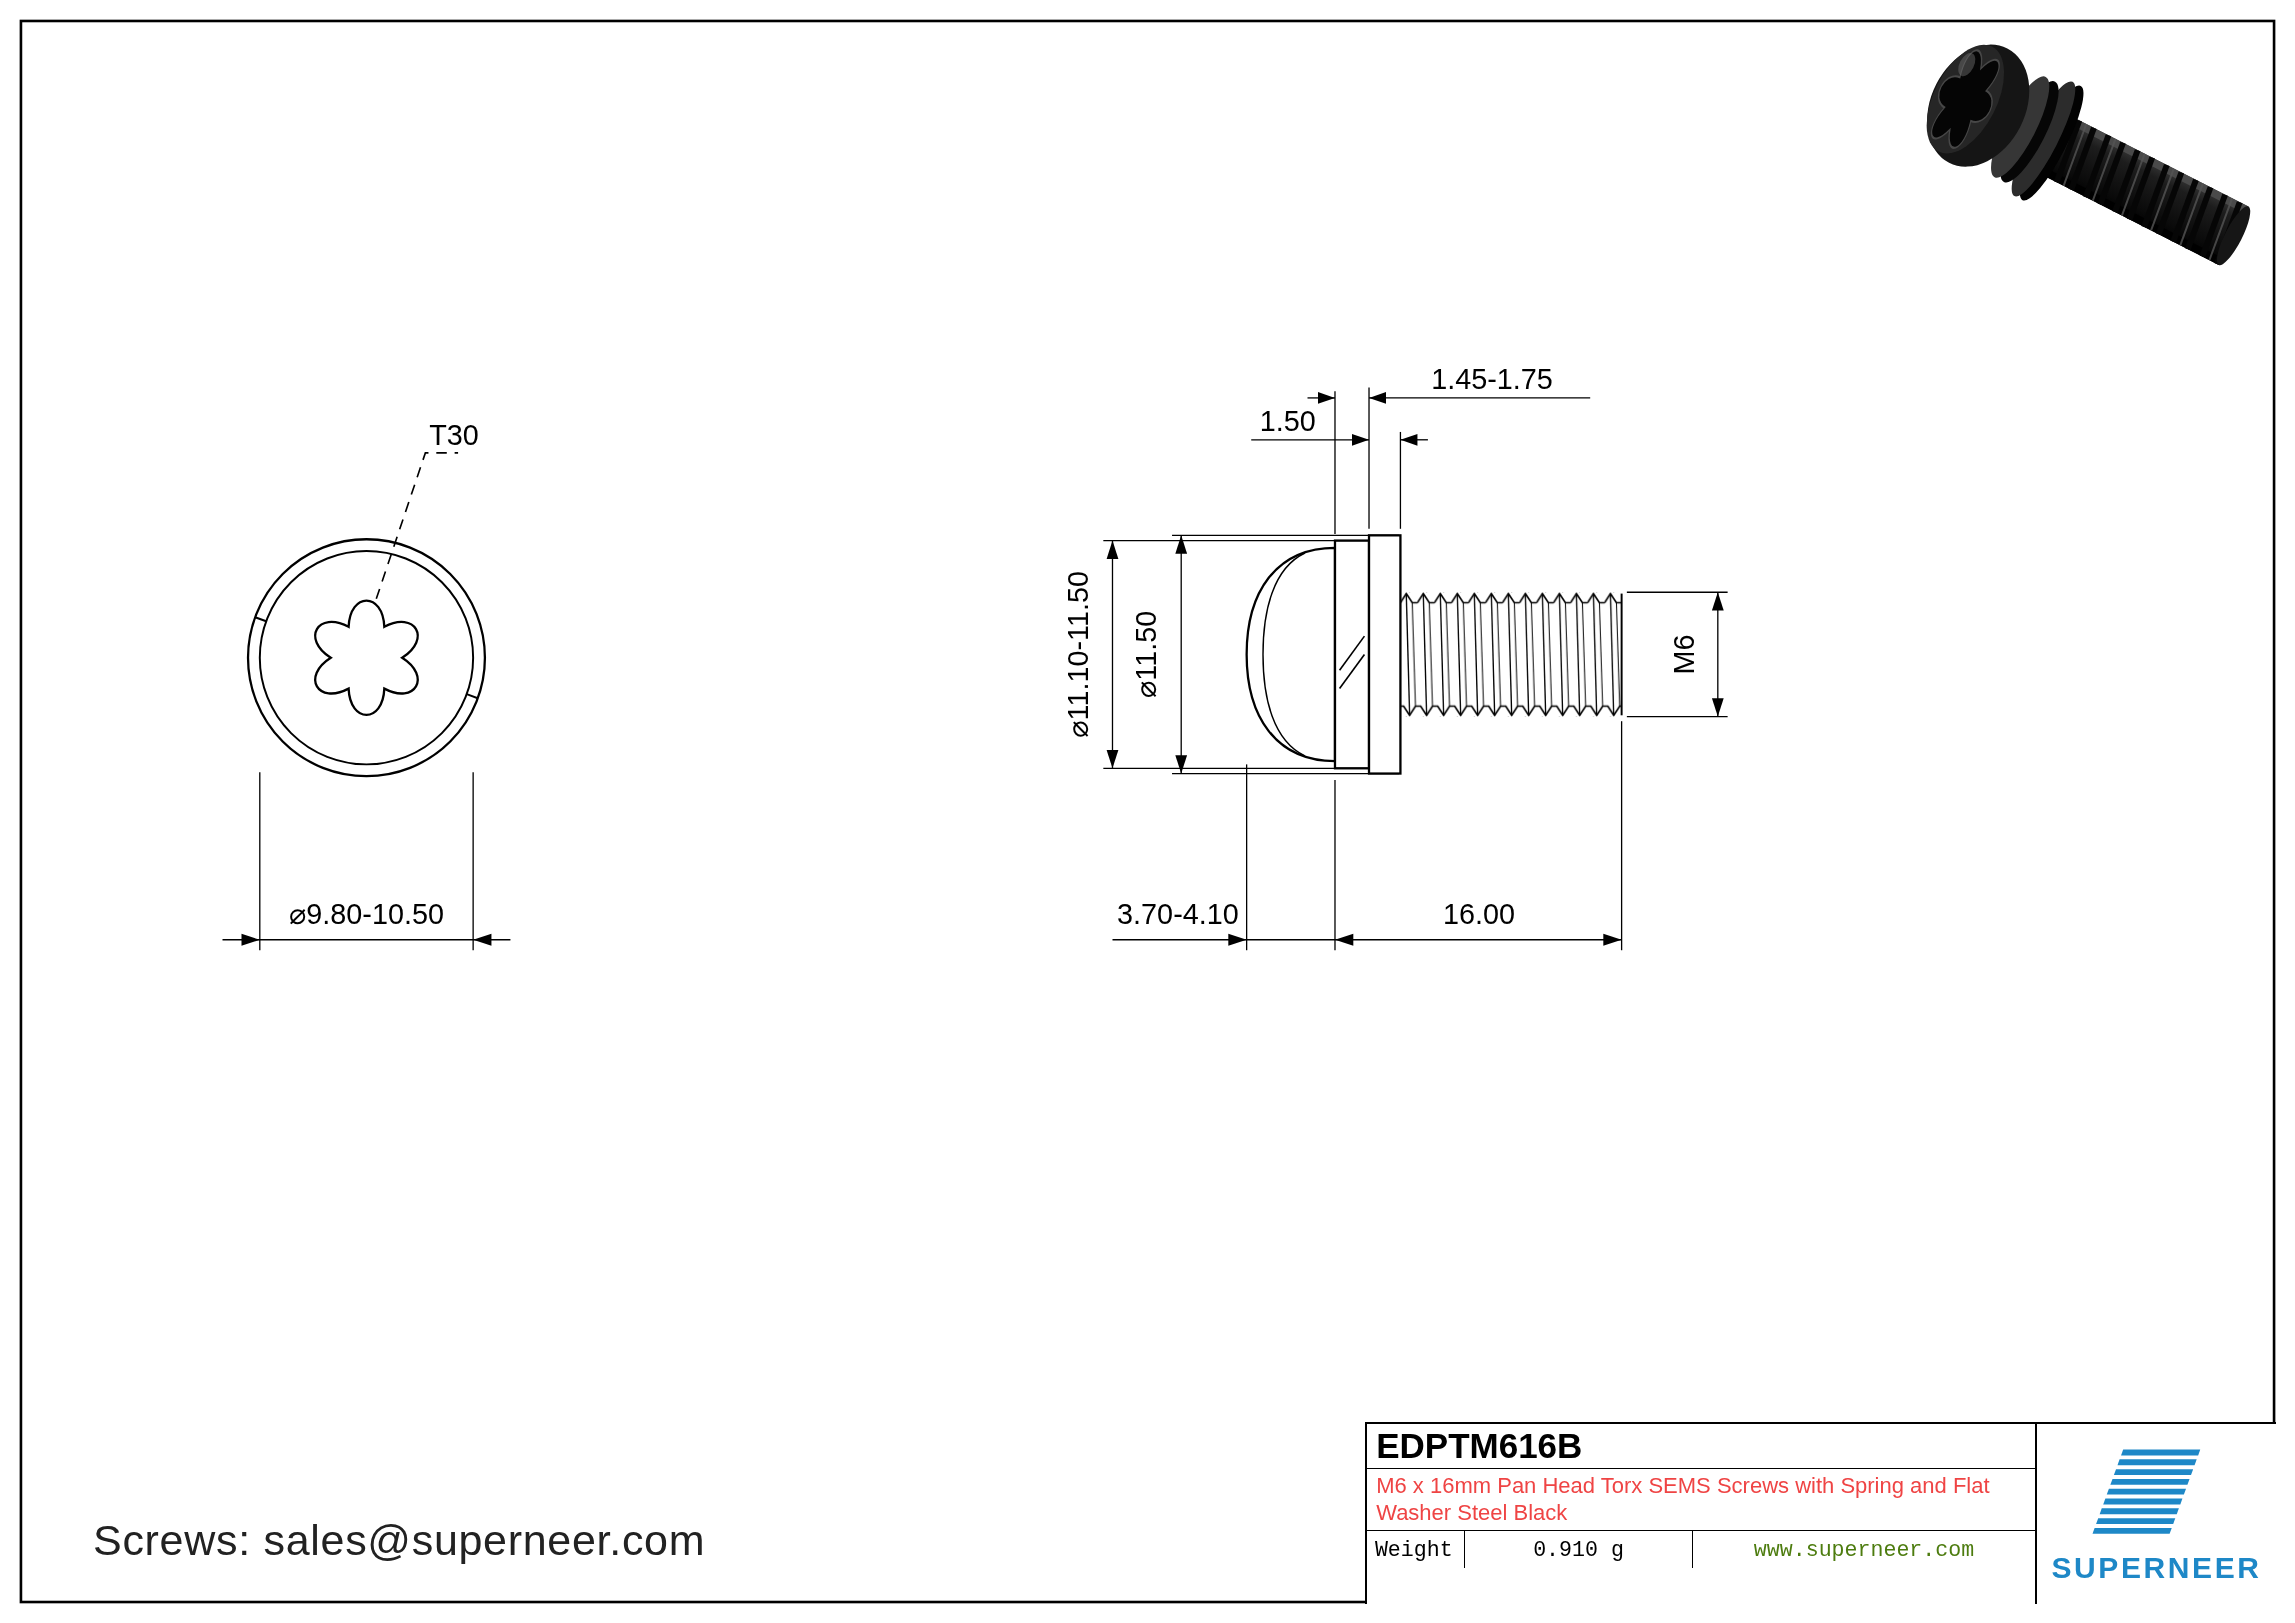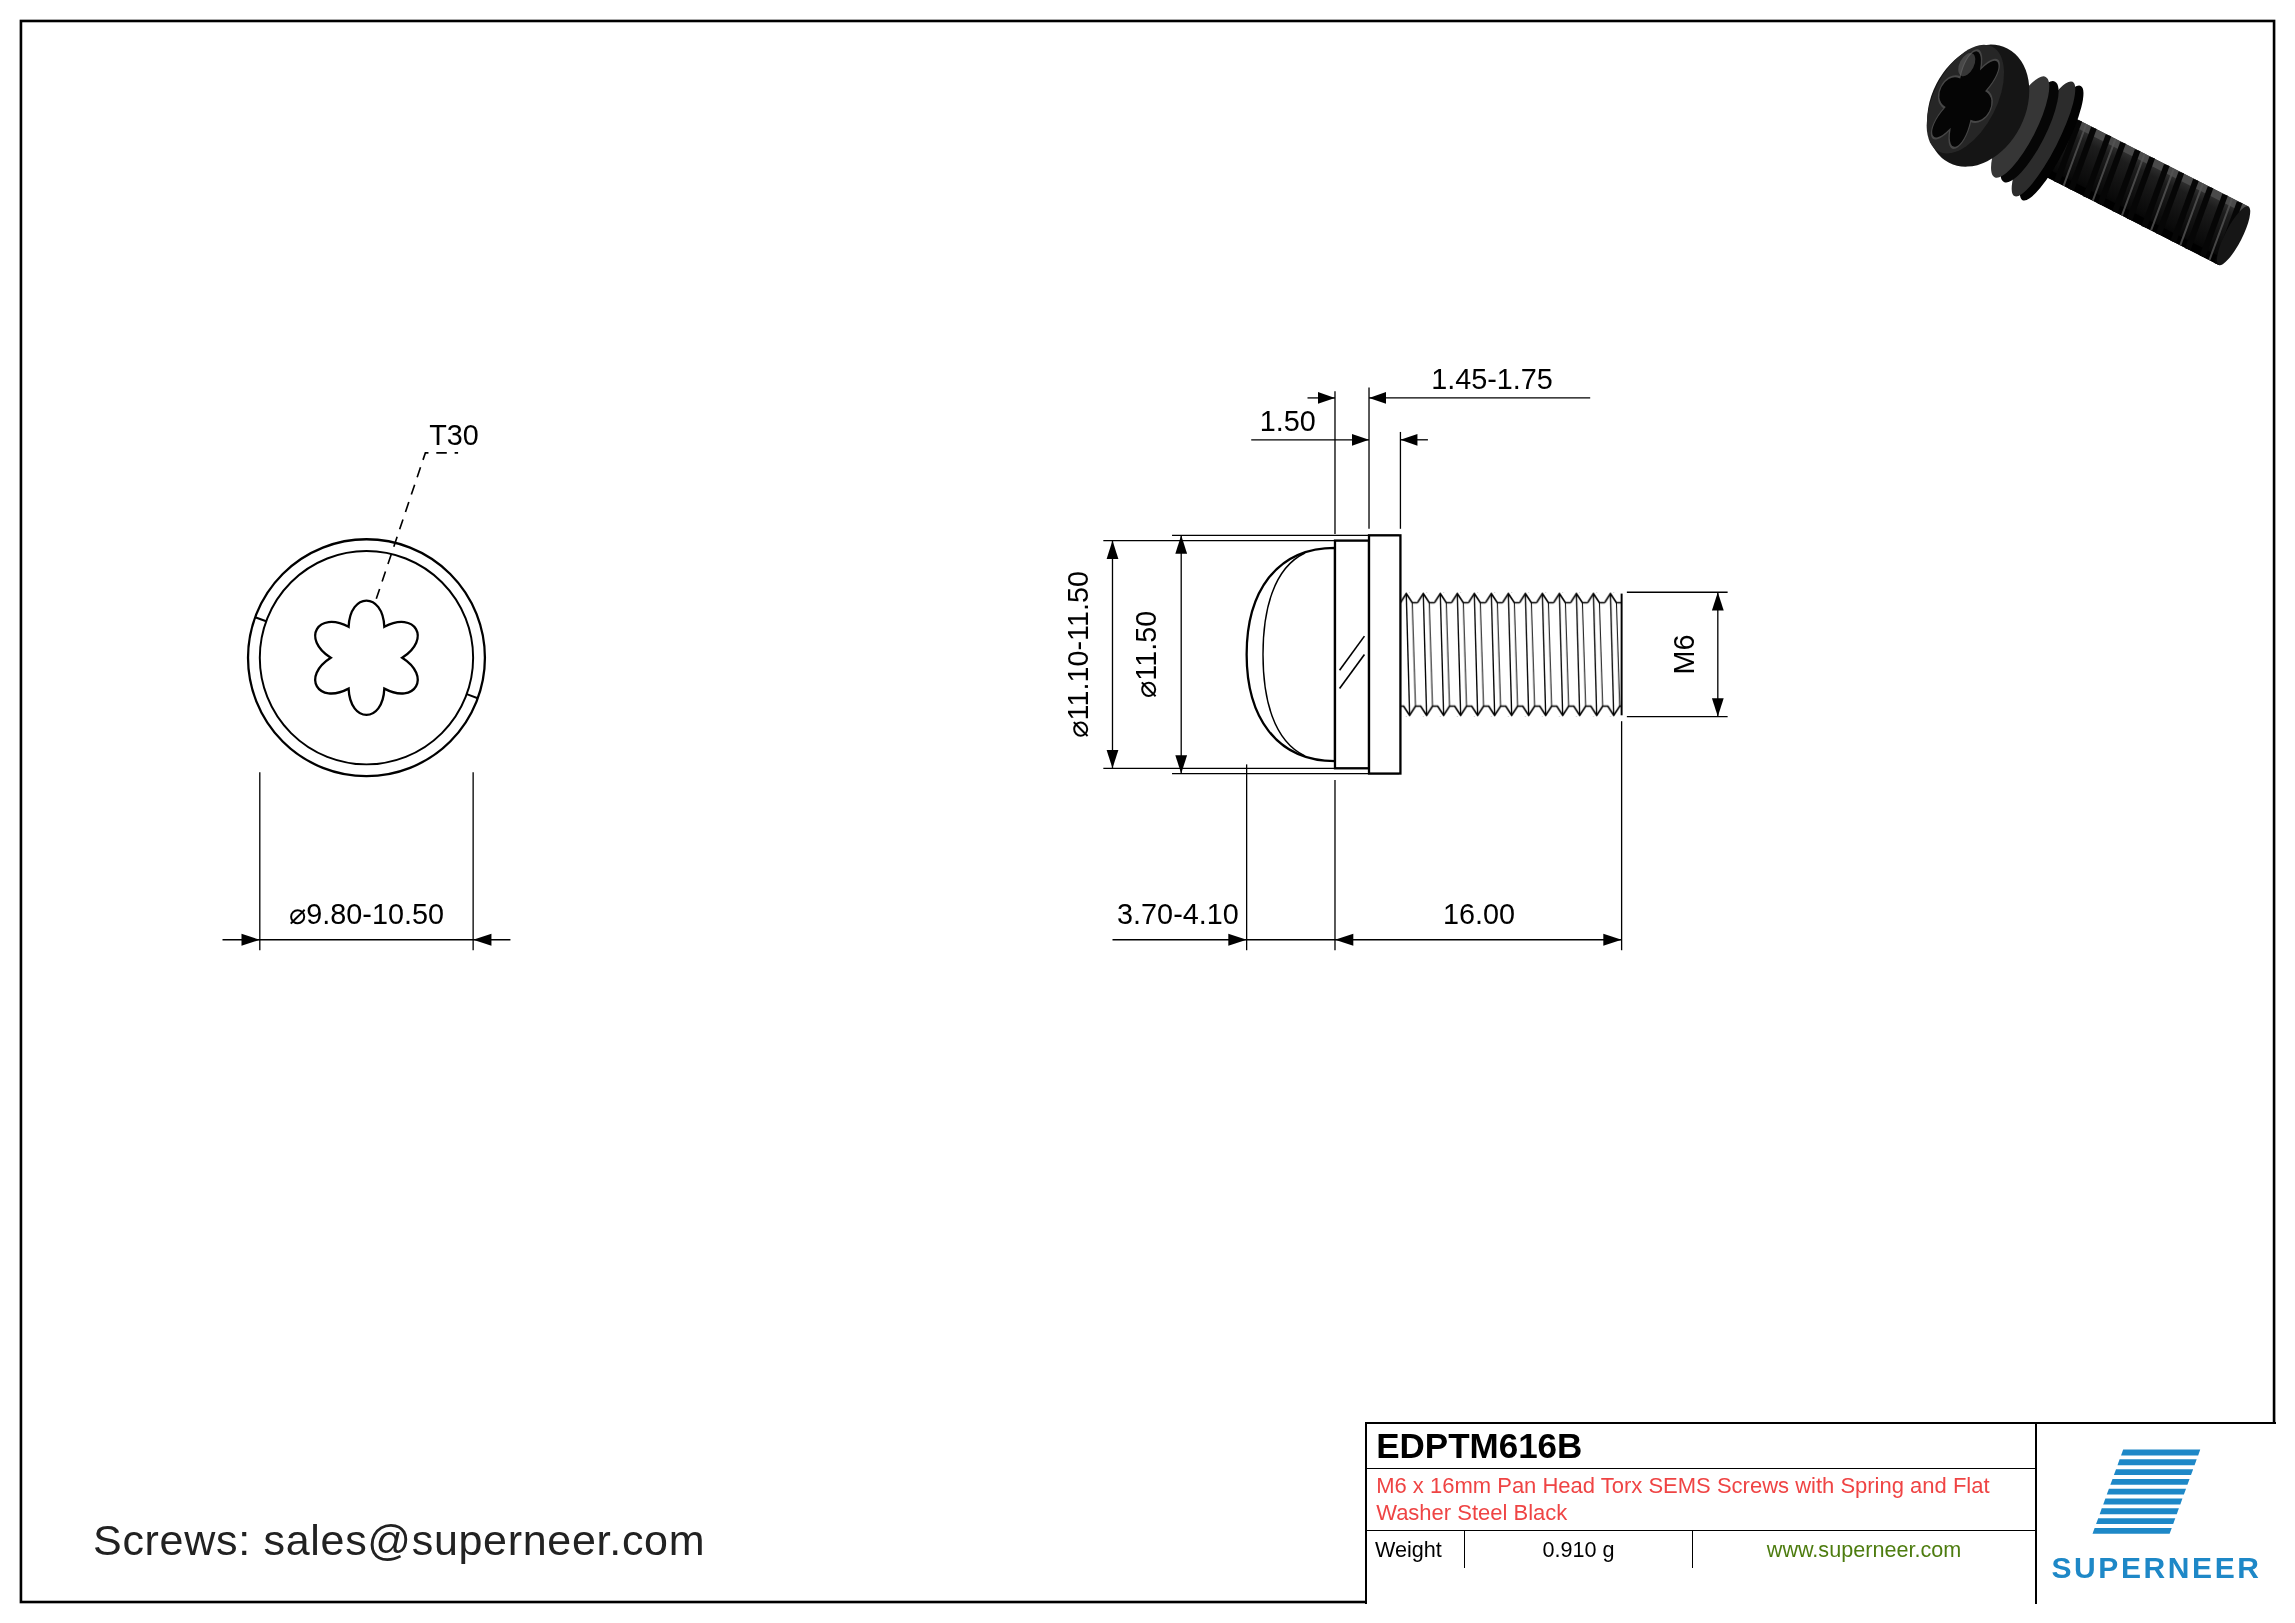--- a/index.html
+++ b/index.html
@@ -9,21 +9,21 @@
   svg text{fill:#000;}
   .dim{font-size:44px;}
   .contact{position:absolute;left:93px;top:1516px;font-size:43px;color:#222;letter-spacing:0.7px;white-space:nowrap;}
   .titleblock{position:absolute;left:1365px;top:1422px;width:911px;height:182px;
       border-top:2px solid #000;border-left:2px solid #000;display:flex;box-sizing:border-box;background:#fff;}
   .tb-left{width:668px;display:flex;flex-direction:column;box-sizing:border-box;}
   .tb-row{display:flex;border-bottom:1.3px solid #000;box-sizing:border-box;align-items:center;}
   .row-pn{height:45px;font-size:35px;font-weight:bold;padding-left:9.2px;}
   .row-desc{height:62px;font-size:22px;line-height:27.5px;padding:2.6px 9.2px;box-sizing:border-box;align-items:flex-start;color:#ef4444;}
   .row-cells{height:37px;padding:0;}
-  .row-cells:last-child{border-bottom:none;height:37px;}
+  .row-cells:last-child{border-bottom:none;height:37px;font-family:Liberation Mono, monospace;}
   .cell{height:100%;display:flex;align-items:center;justify-content:center;font-size:21.6px;box-sizing:border-box;border-right:1.3px solid #000;}
   .cell.lab{justify-content:flex-start;padding-left:7.9px;}
   .cell.w-lab{width:98px;}
   .cell.w-val{width:228px;}
   .cell.w-fin{width:113px;}
   .cell.last{flex:1;border-right:none;}
   .site{color:#4d7c0f;cursor:pointer;text-decoration:none;}
   .tb-logo{flex:1;border-left:2px solid #000;display:flex;flex-direction:column;align-items:center;justify-content:center;gap:10.5px;box-sizing:border-box;}
   .brand{font-size:30px;font-weight:bold;color:#1e88c7;letter-spacing:2.6px;}
 </style>

